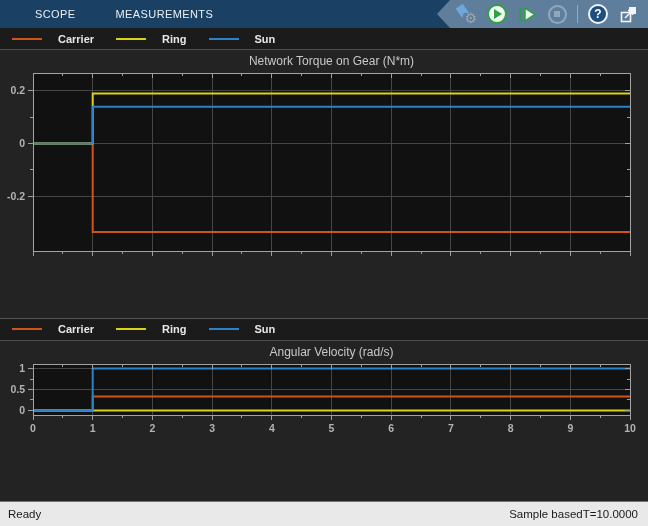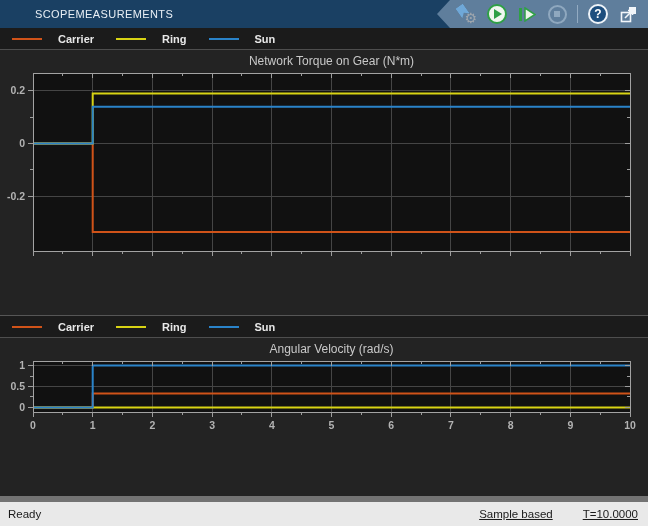--- a/index.html
+++ b/index.html
@@ -6,21 +6,21 @@
   .window{
     width:648px;height:526px;display:flex;flex-direction:column;
     font-family:"Liberation Sans",sans-serif;overflow:hidden;position:relative;
     background:#232323;
   }
   
   .toolbar{
     height:28px;flex:0 0 28px;background:#1A4063;display:flex;
     align-items:center;justify-content:space-between;
   }
-  .tabs{display:flex;align-items:center;height:100%;padding-left:35px;}
+  .tabs{display:flex;align-items:center;height:100%;padding-left:35px;gap:40px;}
   .tab{
     color:#E9EFF5;font-size:11px;letter-spacing:.4px;cursor:default;
     line-height:28px;
   }
   .icon-panel{
     height:28px;display:flex;align-items:center;gap:10px;
     background:#5F7E9C;padding:0 10px 0 20px;
     clip-path:polygon(0 50%,13px 0,100% 0,100% 100%,13px 100%);
   }
   .tool-icon{width:20px;height:20px;position:relative;display:flex;align-items:center;justify-content:center;}
@@ -51,25 +51,25 @@
   .legend-item{display:flex;align-items:center;gap:16px;cursor:default;}
   .legend-line{width:30px;height:2px;}
   .legend-label{color:#E8E8E8;font-size:11px;font-weight:bold;}
   
   .plot-panel{flex:1 1 auto;background:#232323;position:relative;overflow:hidden;}
   .plot-panel svg{display:block;}
   .ax-title{fill:#C9C9C9;font-family:"Liberation Sans",sans-serif;font-size:12px;}
   .tick-lbl{fill:#B3B3B3;font-family:"Liberation Sans",sans-serif;font-size:10.5px;font-weight:bold;}
   
   .statusbar{
-    flex:0 0 24px;height:24px;background:#E9E9E9;border-top:6px solid #737373;
+    flex:0 0 24px;height:24px;background:#E9E9E9;border-top:1px solid #737373;
     display:flex;align-items:center;justify-content:space-between;
     font-size:11.5px;color:#1A1A1A;padding:0 10px 0 8px;
   }
-  .status-right{display:flex;gap:30px;text-decoration:underline;}
+  .status-right{display:flex;}
 </style>
 </head>
 <body>
 
 <div class="window">
 
   <div class="toolbar">
     <div class="tabs">
       <span class="tab">SCOPE</span>
       <span class="tab">MEASUREMENTS</span>

